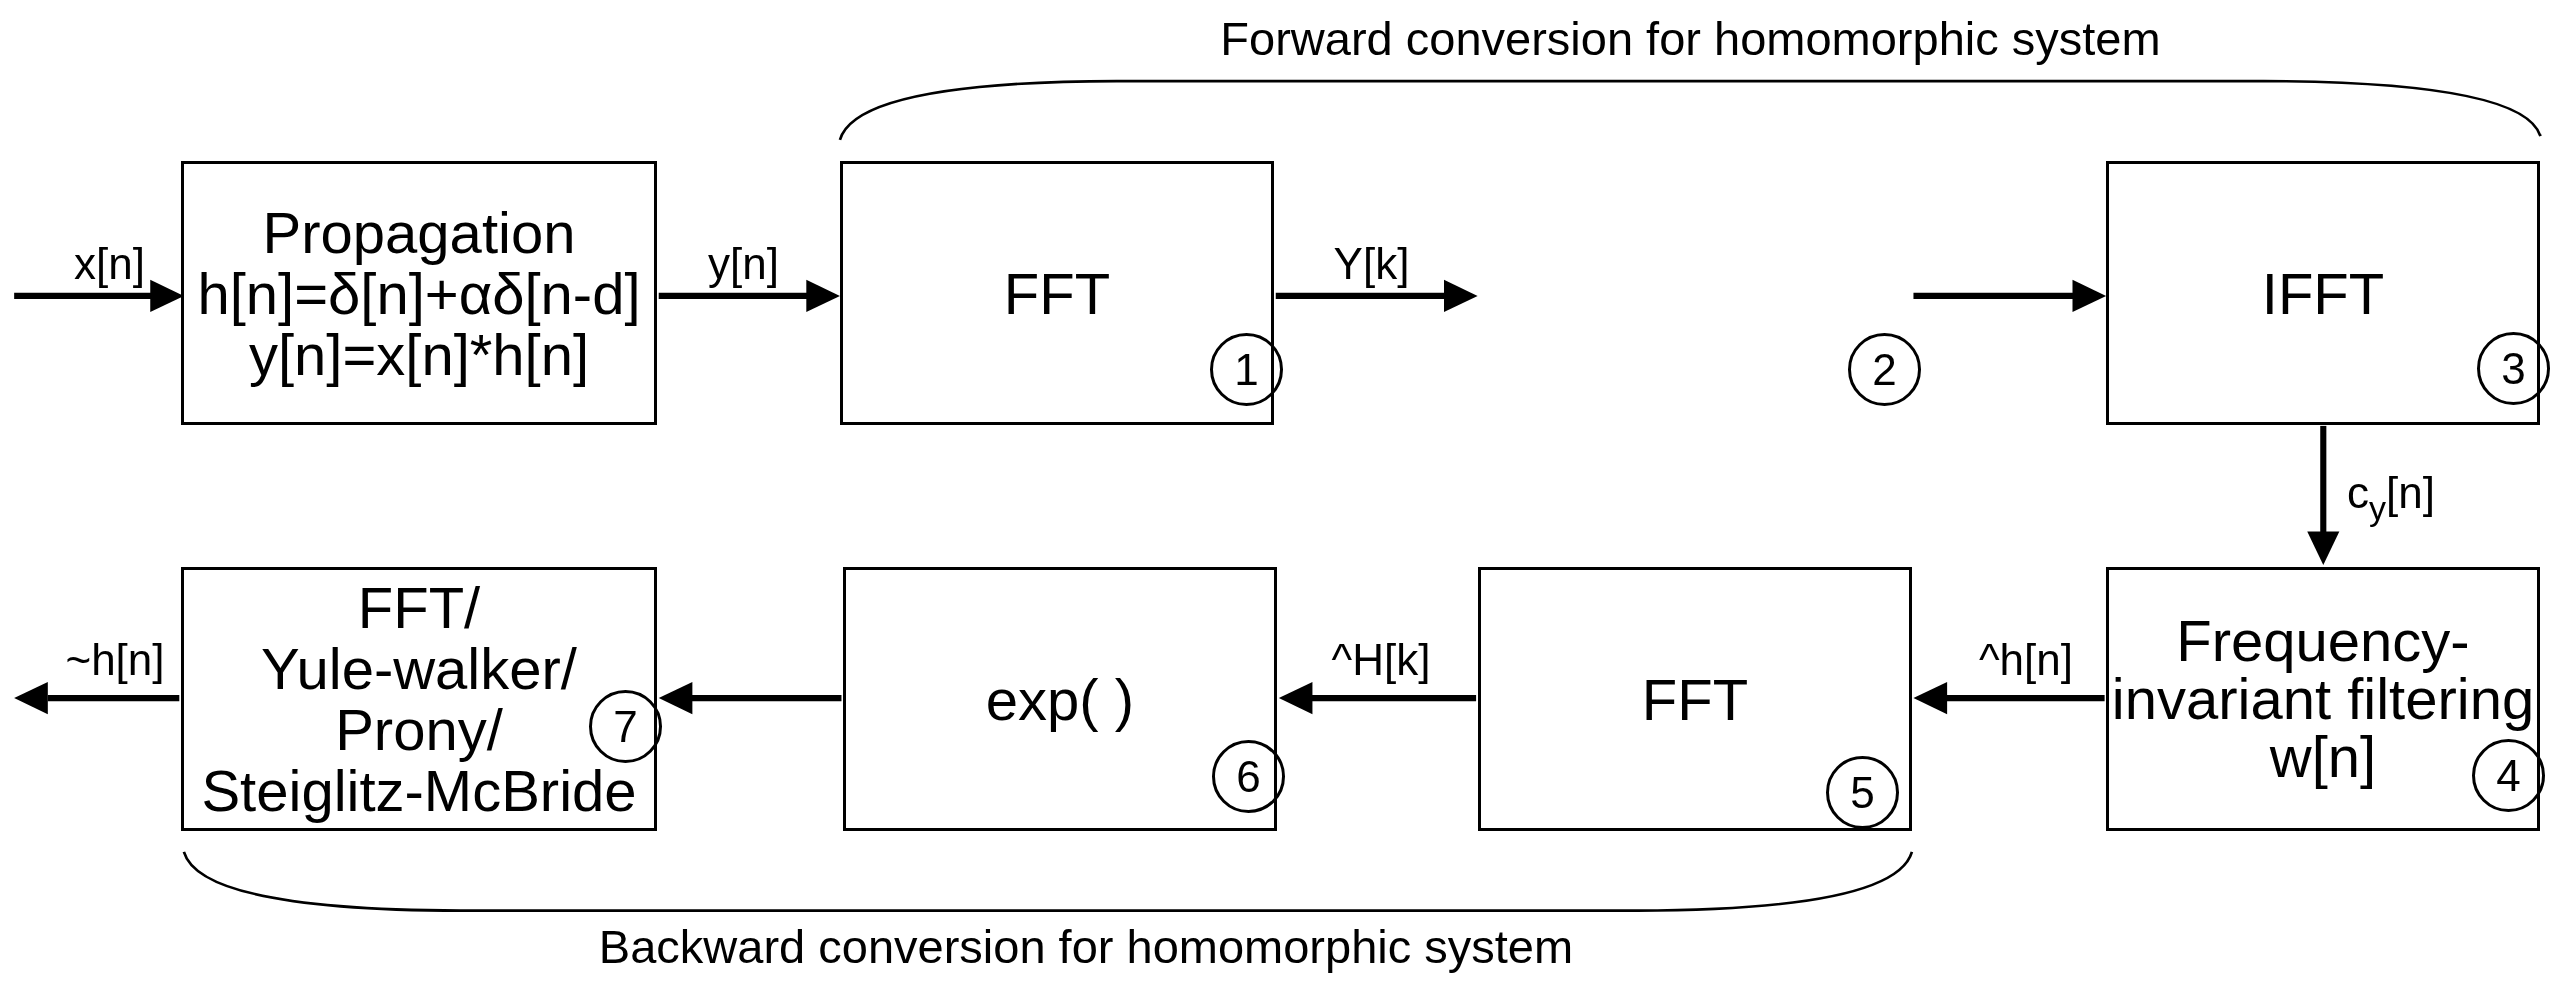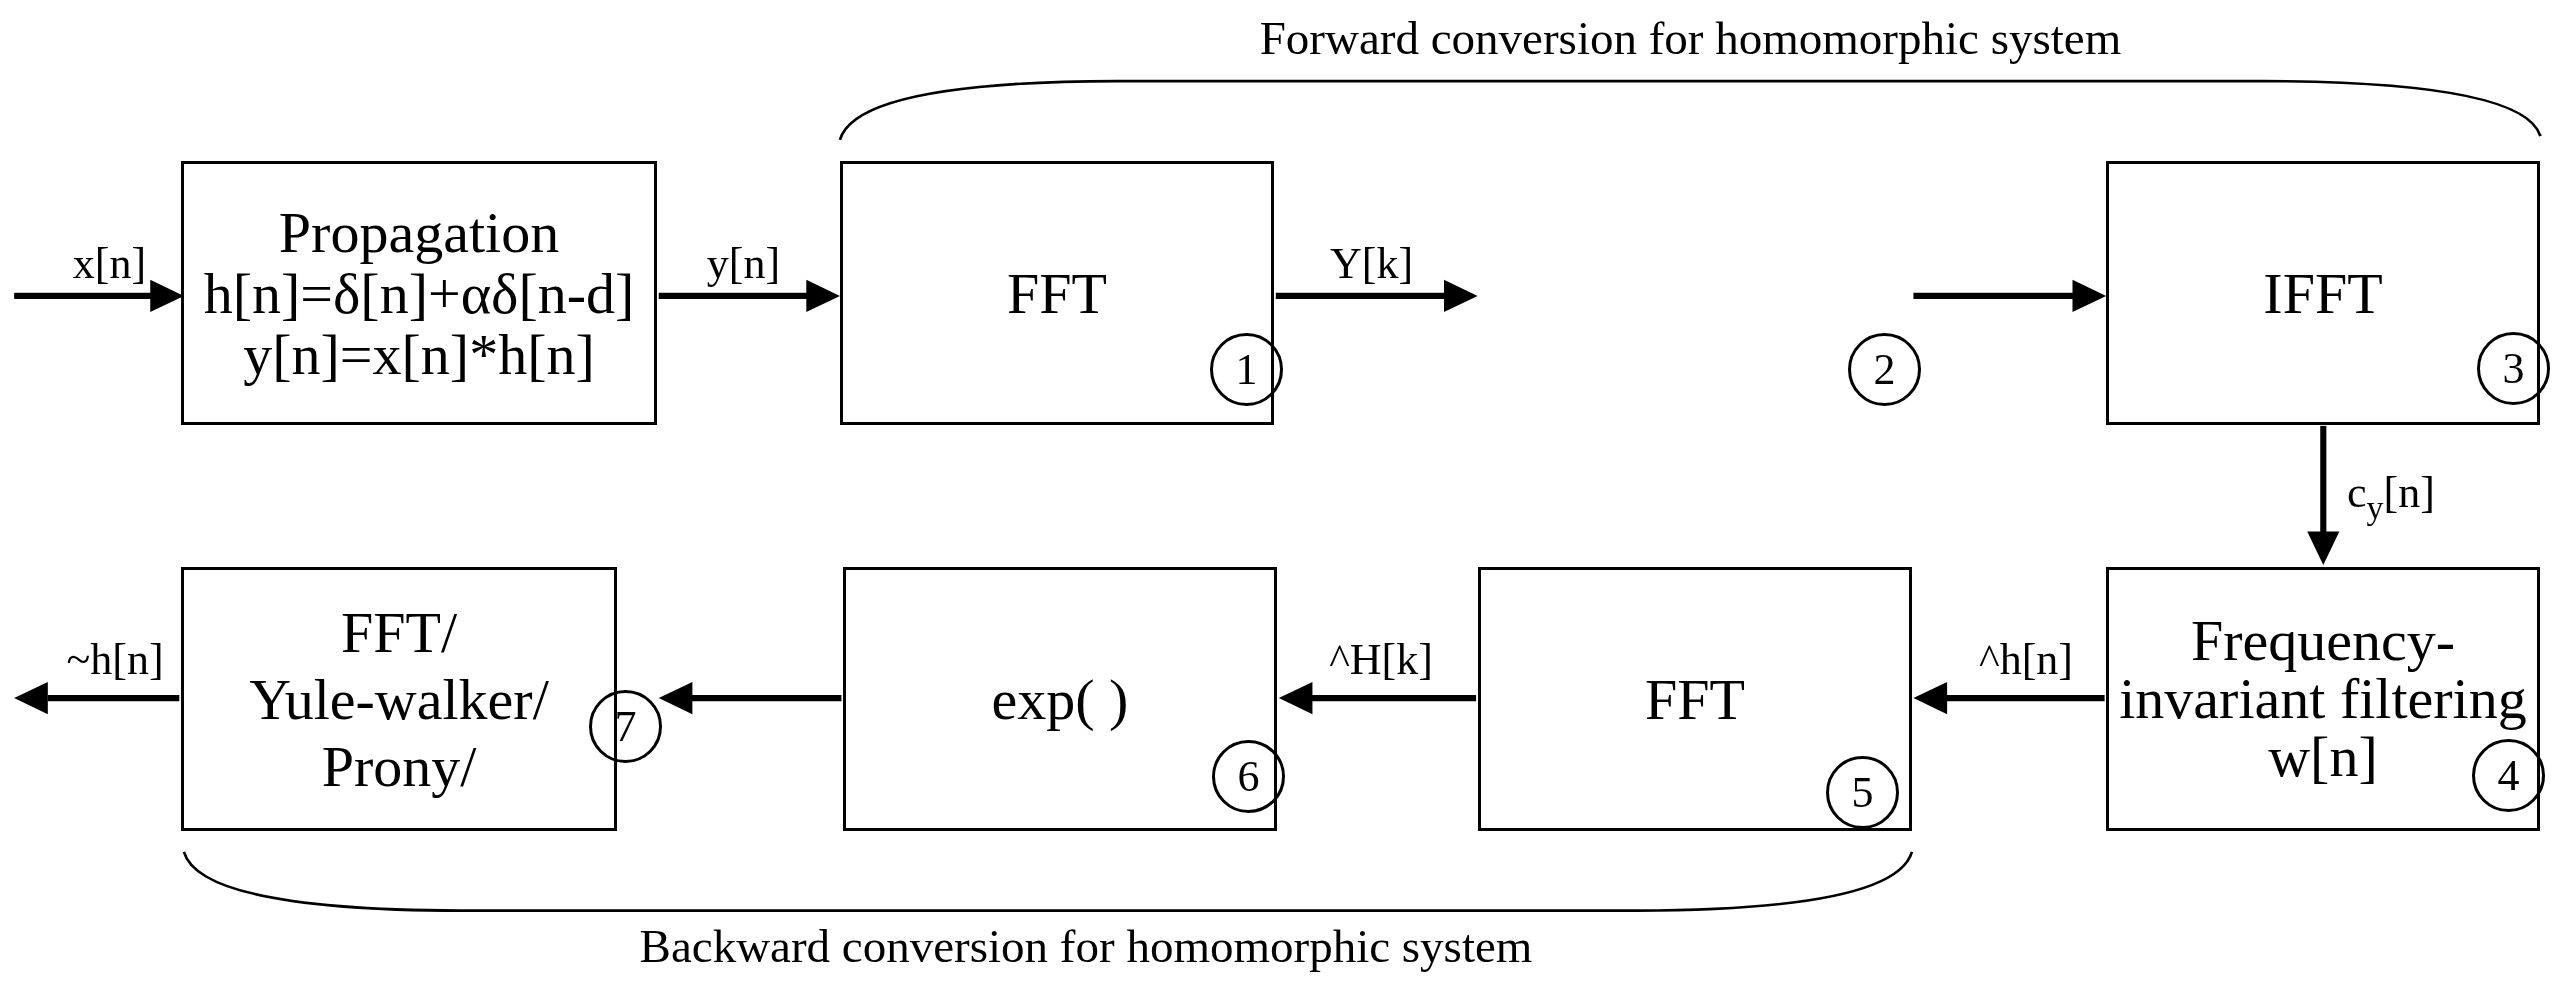--- a/index.html
+++ b/index.html
@@ -1,21 +1,21 @@
 <!DOCTYPE html>
 <html style="font-size:12.2px"><head>
 <meta charset="utf-8">
 <style>
   html, body { margin: 0; padding: 0; background: #ffffff; }
   .canvas {
     position: relative;
     width: 2576px;
     height: 1007px;
     background: #ffffff;
-    font-family: Liberation Serif, serif;
+    font-family: Liberation Sans, sans-serif;
     color: #000000;
     overflow: hidden;
   }
   .svg-layer {
     position: absolute;
     left: 0; top: 0;
     width: 2576px; height: 1007px;
   }
   .box {
     position: absolute;
@@ -144,24 +144,25 @@
   </div>
 
   <div class="box" style="left:1478px; top:567px; width:434px; height:264px;">
     <span>FFT</span>
   </div>
 
   <div class="box" style="left:843px; top:567px; width:434px; height:264px;">
     <span>exp( )</span>
   </div>
 
-  <div class="box" style="left:181px; top:567px; width:436px; height:264px;gap:6px;">
+  <div class="box" style="left:181px; top:567px; width:476px; height:264px;">
     <span>FFT/</span>
     <span>Yule-walker/</span>
     <span>Prony/</span>
+    <span>Steiglitz-McBride</span>
   </div>
 
   <div class="circle-num" style="left:1210px; top:333px;">1</div>
   <div class="circle-num" style="left:1848px; top:333px;">2</div>
   <div class="circle-num" style="left:2477px; top:332px;">3</div>
   <div class="circle-num" style="left:2472px; top:739px;">4</div>
   <div class="circle-num" style="left:1826px; top:756px;">5</div>
   <div class="circle-num" style="left:1212px; top:740px;">6</div>
   <div class="circle-num" style="left:589px; top:690px;">7</div>
 

